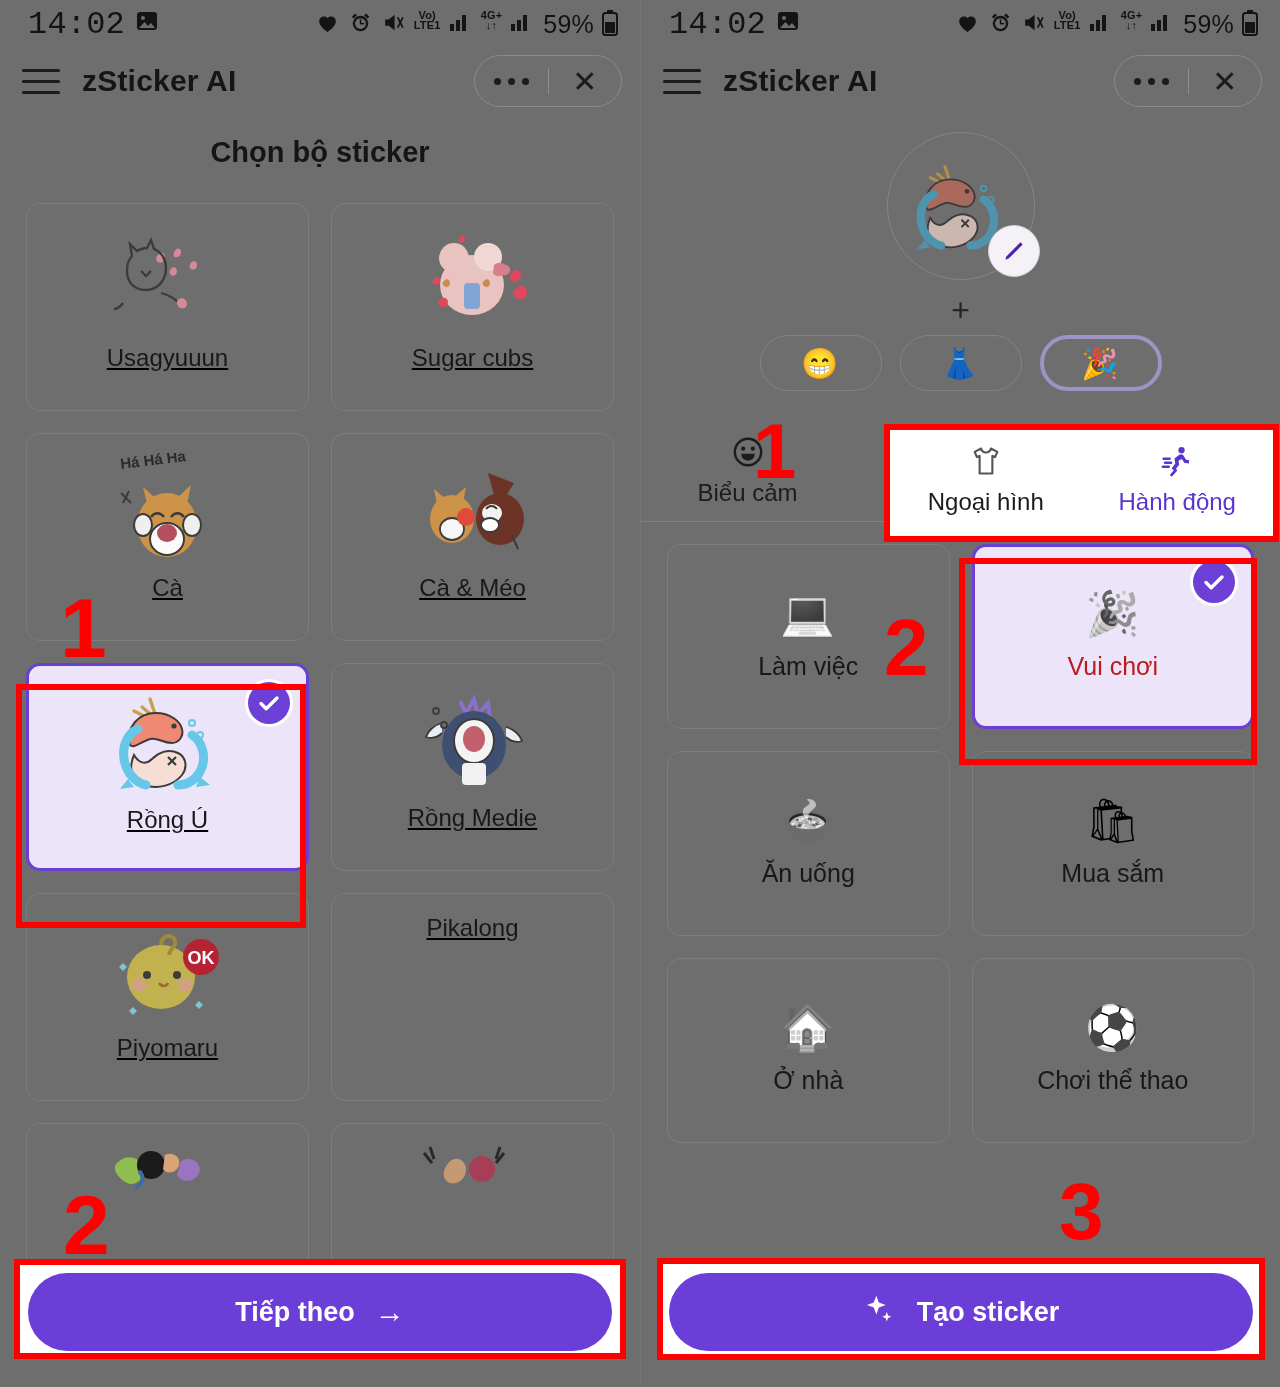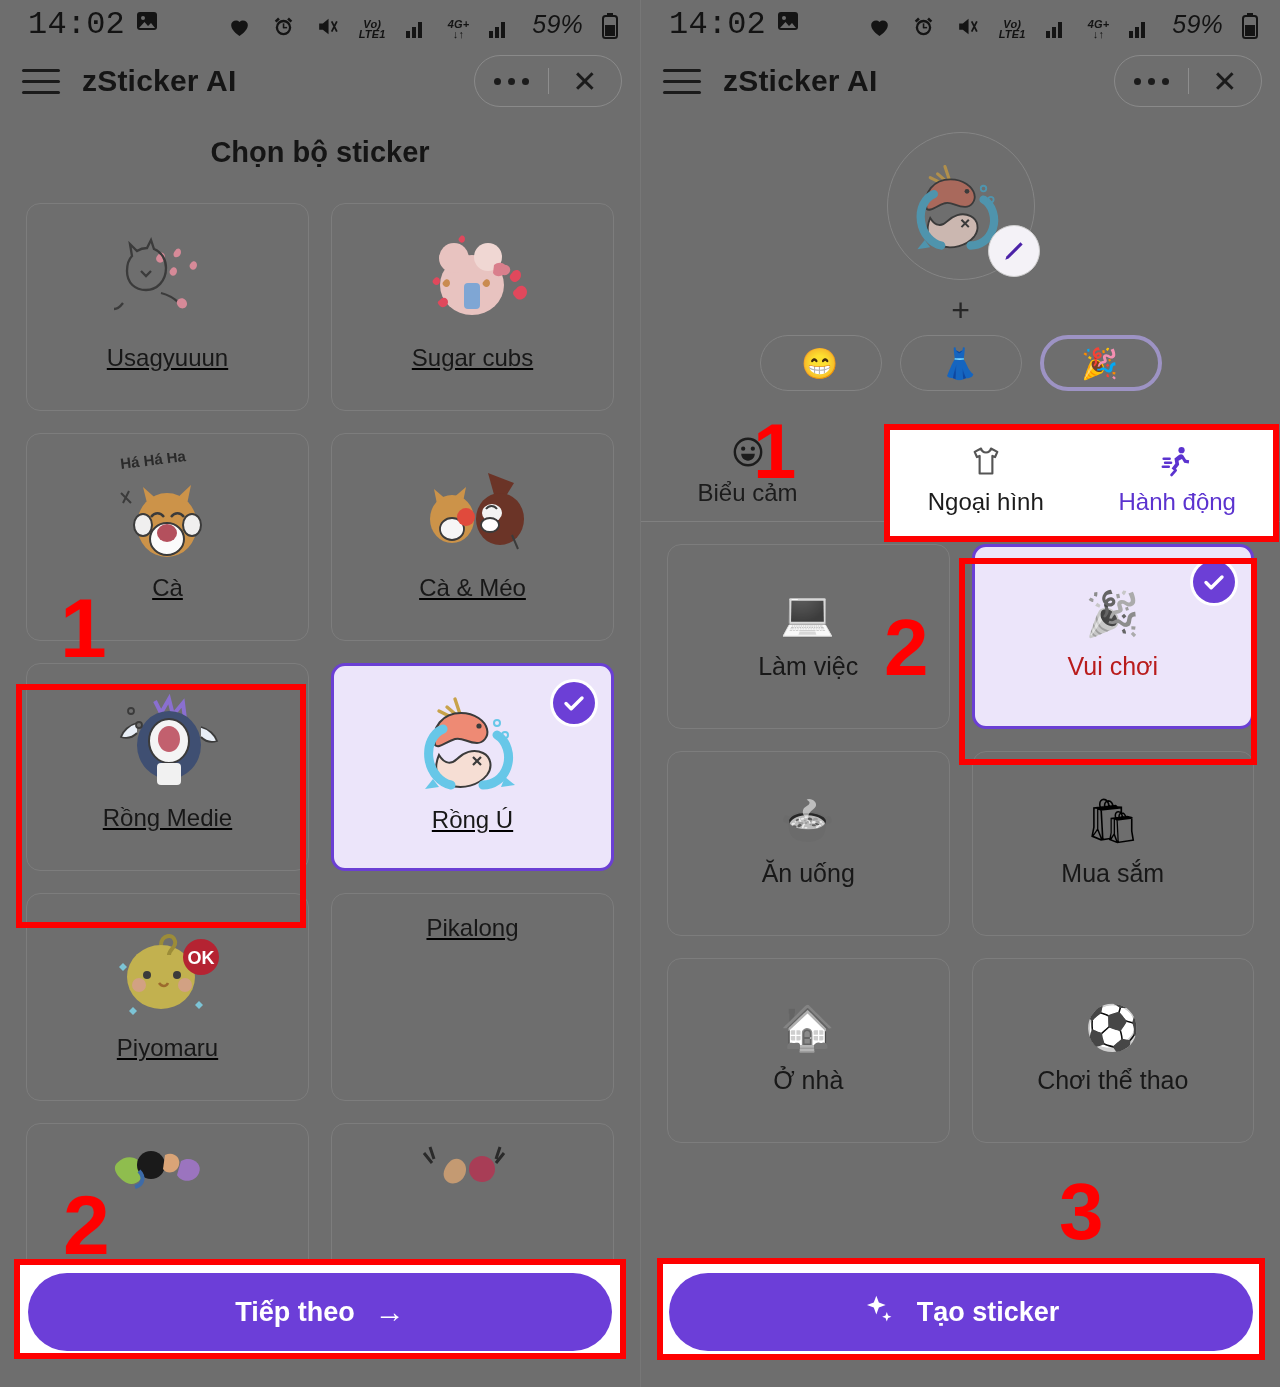--- a/index.html
+++ b/index.html
@@ -21,21 +21,21 @@
   
   .statusbar {
     height: 48px;
     display: flex; align-items: center;
     padding: 0 22px 0 28px;
     font-size: 25px; color: #141414;
     letter-spacing: .2px;
   }
   .sb-time { font-size: 32px; font-weight: 400; color: #131313; font-family: Liberation Mono, monospace; }
   .sb-shot { margin-left: 10px; display:inline-block; }
-  .sb-right { margin-left: auto; display: flex; align-items: flex-end; gap: 19px; font-style: italic; }
+  .sb-right { margin-left: auto; display: flex; align-items: flex-start; gap: 8px; }
   .sb-ico { display:inline-flex; align-items:center; }
   .sb-net { font-size: 11px; line-height: 10px; font-weight: 700; text-align:center; color:#131313;}
   .sb-batt-text { font-size: 25px; color: #131313; margin-left:1px;}
 
   
   .appbar {
     height: 66px;
     display: flex; align-items: center;
     padding: 0 18px 0 22px;
   }
@@ -333,37 +333,20 @@
             <ellipse cx="84" cy="60" rx="10" ry="9" fill="#f3f3f3"></ellipse>
             <path d="M78 56c3-4 8-4 11 0" fill="none" stroke="#3b3b3b" stroke-width="2"></path>
             <ellipse cx="82" cy="72" rx="9" ry="7" fill="#fff" stroke="#3b3b3b" stroke-width="1.8"></ellipse>
             <circle cx="58" cy="64" r="9" fill="#e04a3c"></circle>
             <path d="M104 82l6 14" stroke="#3b3b3b" stroke-width="2"></path>
           </svg>
         </div>
         <div class="cap">Cà &amp; Méo</div>
       </div>
 
-      <div class="sticker-card">
-        <div class="art">
-          <svg width="130" height="115" viewBox="0 0 130 115">
-            <path d="M52 18l6 12 8-14 4 16 10-12 2 16" fill="none" stroke="#8a6fd0" stroke-width="4"></path>
-            <ellipse cx="66" cy="62" rx="32" ry="34" fill="#3f4f72"></ellipse>
-            <ellipse cx="66" cy="58" rx="20" ry="22" fill="#f4f4f4" stroke="#3b3b3b" stroke-width="2"></ellipse>
-            <ellipse cx="66" cy="56" rx="11" ry="13" fill="#c2606e"></ellipse>
-            <rect x="54" y="80" width="24" height="22" rx="4" fill="#f1f1f1"></rect>
-            <path d="M34 40c-8 2-14 8-16 14 6 2 12 0 16-4" fill="#e8eef6" stroke="#3b3b3b" stroke-width="1.8"></path>
-            <path d="M98 44c8 2 14 8 16 14-6 2-12 0-16-4" fill="#e8eef6" stroke="#3b3b3b" stroke-width="1.8"></path>
-            <circle cx="28" cy="28" r="3" fill="none" stroke="#3b3b3b" stroke-width="1.8"></circle>
-            <circle cx="36" cy="42" r="3" fill="none" stroke="#3b3b3b" stroke-width="1.8"></circle>
-          </svg>
-        </div>
-        <div class="cap">Rồng Medie</div>
-      </div>
-
       <div class="sticker-card selected">
         <div class="check">
           <svg viewBox="0 0 24 24">
               <path d="M4 12.5l5.2 5.2L20 7" fill="none" stroke="#fff" stroke-width="3.4" stroke-linecap="round" stroke-linejoin="round"></path>
             </svg>
         </div>
         <div class="art">
           <svg width="135" height="118" viewBox="0 0 135 118">
             <path d="M42 24l14 12M34 28l20 10M50 16l6 18" stroke="#c8a24a" stroke-width="3.4" stroke-linecap="round"></path>
             <path d="M30 62c-4-18 8-32 26-32 14 0 24 8 26 16 2 8-4 14-10 14-10 0-14-6-22-4-10 3-16 10-20 6z" fill="#ee8a74" stroke="#3b3b3b" stroke-width="2"></path>
@@ -372,20 +355,37 @@
             <path d="M38 46c-10 4-16 16-14 30 2 14 12 24 22 26" fill="none" stroke="#67c7e8" stroke-width="9" stroke-linecap="round"></path>
             <path d="M92 52c10 6 14 20 10 32-4 12-14 18-24 18" fill="none" stroke="#67c7e8" stroke-width="9" stroke-linecap="round"></path>
             <path d="M28 96l-8 10 14-2z" fill="#67c7e8"></path>
             <path d="M100 94l10 8-14 2z" fill="#67c7e8"></path>
             <circle cx="92" cy="40" r="3" fill="none" stroke="#67c7e8" stroke-width="2"></circle>
             <circle cx="100" cy="52" r="3" fill="none" stroke="#67c7e8" stroke-width="2"></circle>
             <path d="M68 74l8 8M76 74l-8 8" stroke="#3b3b3b" stroke-width="2.2"></path>
           </svg>
         </div>
         <div class="cap">Rồng Ú</div>
+      </div>
+
+      <div class="sticker-card">
+        <div class="art">
+          <svg width="130" height="115" viewBox="0 0 130 115">
+            <path d="M52 18l6 12 8-14 4 16 10-12 2 16" fill="none" stroke="#8a6fd0" stroke-width="4"></path>
+            <ellipse cx="66" cy="62" rx="32" ry="34" fill="#3f4f72"></ellipse>
+            <ellipse cx="66" cy="58" rx="20" ry="22" fill="#f4f4f4" stroke="#3b3b3b" stroke-width="2"></ellipse>
+            <ellipse cx="66" cy="56" rx="11" ry="13" fill="#c2606e"></ellipse>
+            <rect x="54" y="80" width="24" height="22" rx="4" fill="#f1f1f1"></rect>
+            <path d="M34 40c-8 2-14 8-16 14 6 2 12 0 16-4" fill="#e8eef6" stroke="#3b3b3b" stroke-width="1.8"></path>
+            <path d="M98 44c8 2 14 8 16 14-6 2-12 0-16-4" fill="#e8eef6" stroke="#3b3b3b" stroke-width="1.8"></path>
+            <circle cx="28" cy="28" r="3" fill="none" stroke="#3b3b3b" stroke-width="1.8"></circle>
+            <circle cx="36" cy="42" r="3" fill="none" stroke="#3b3b3b" stroke-width="1.8"></circle>
+          </svg>
+        </div>
+        <div class="cap">Rồng Medie</div>
       </div>
 
       <div class="sticker-card">
         <div class="art">
           <svg width="130" height="115" viewBox="0 0 130 115">
             <ellipse cx="58" cy="64" rx="34" ry="32" fill="#c2b14f"></ellipse>
             <path d="M58 32c0-10 12-12 14-4 2 6-6 8-6 14" fill="none" stroke="#9c8c38" stroke-width="4"></path>
             <circle cx="44" cy="62" r="4" fill="#3b3b3b"></circle>
             <circle cx="74" cy="62" r="4" fill="#3b3b3b"></circle>
             <path d="M56 70c3 4 7 4 9 0" fill="none" stroke="#9c6a2c" stroke-width="2.6"></path>

